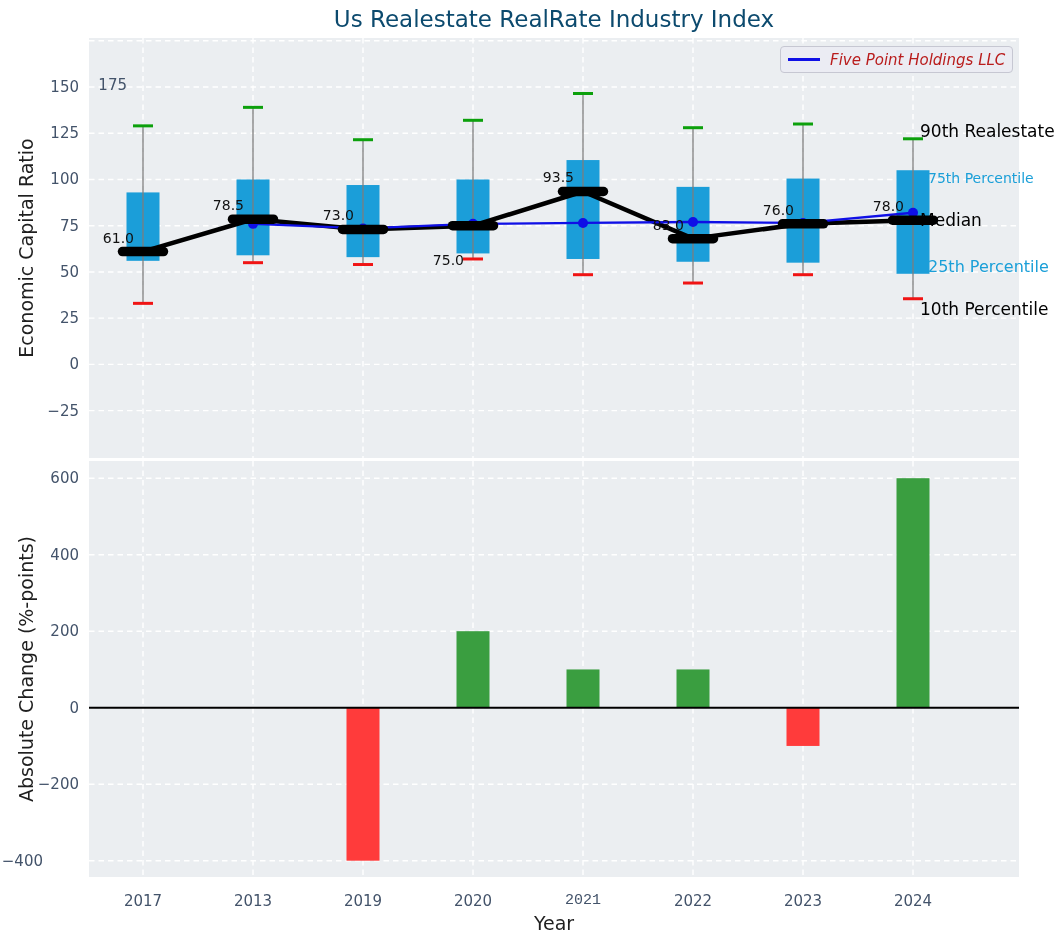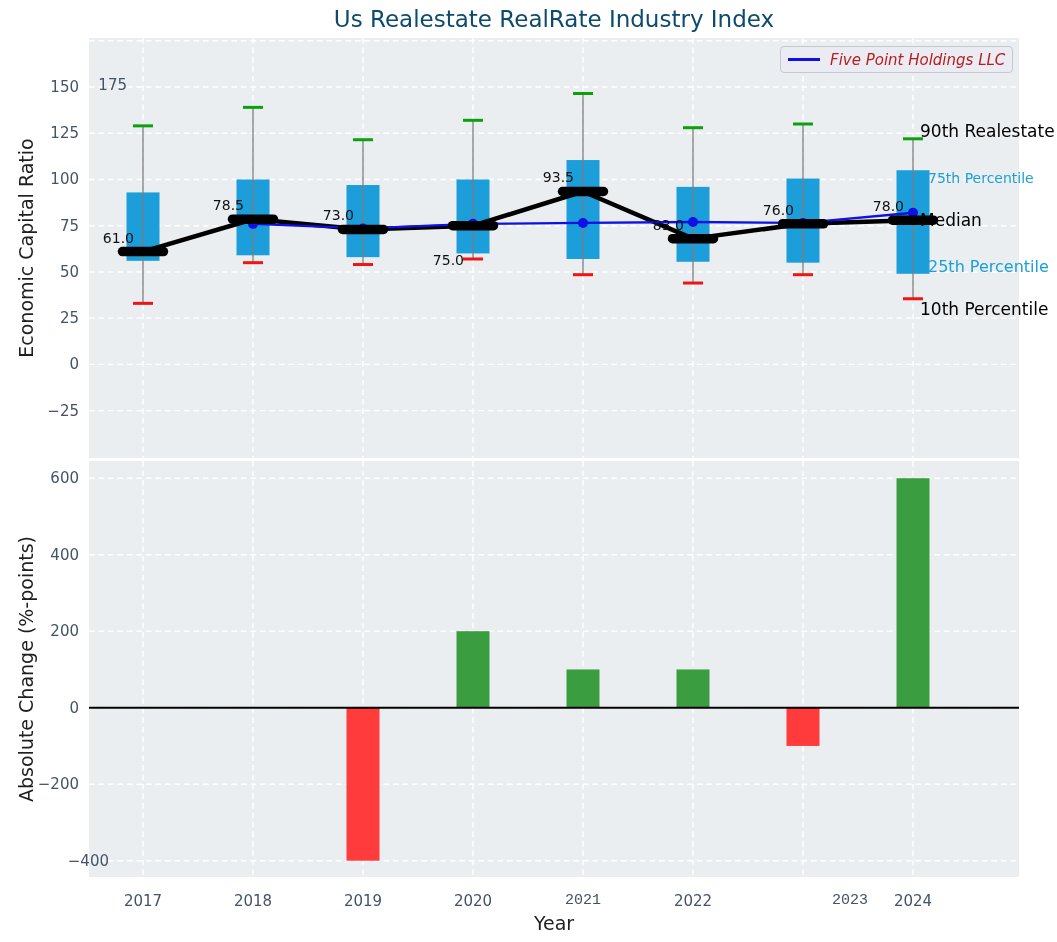--- a/index.html
+++ b/index.html
@@ -145,28 +145,28 @@
       <div class="ytick" style="right: 978px; top: 225.7px;">75</div>
       <div class="ytick" style="right: 978px; top: 271.925px;">50</div>
       <div class="ytick" style="right: 978px; top: 318.15px;">25</div>
       <div class="ytick" style="right: 978px; top: 364.375px;">0</div>
       <div class="ytick" style="right: 978px; top: 410.6px;">−25</div>
       <div class="ytick" style="right: 978px; top: 478.2px;">600</div>
       <div class="ytick" style="right: 978px; top: 554.7px; margin-left: 43px;">400</div>
       <div class="ytick" style="right: 978px; top: 631.2px;">200</div>
       <div class="ytick" style="right: 978px; top: 707.7px;">0</div>
       <div class="ytick" style="right: 978px; top: 784.2px;">−200</div>
-      <div class="ytick" style="right: 948px; top: 860.7px; margin-left: 14px;">−400</div>
+      <div class="ytick" style="right: 1014px; top: 860.7px; margin-left: 14px;">−400</div>
       <div class="xtick" style="left: 143px;">2017</div>
-      <div class="xtick" style="left: 253px;">2018</div>
+      <div class="xtick" style="left: 253px;">2013</div>
       <div class="xtick" style="left: 363px;">2019</div>
       <div class="xtick" style="left: 473px;">2020</div>
       <div class="xtick" style="left: 583px; font-family: Liberation Mono, monospace;">2021</div>
       <div class="xtick" style="left: 693px;">2022</div>
-      <div class="xtick" style="left: 850px; font-family: Liberation Mono, monospace;">2023</div>
+      <div class="xtick" style="left: 803px;">2023</div>
       <div class="xtick" style="left: 913px;">2024</div>
       <div class="medlab" style="left: 134px; top: 245.586px;">61.0</div>
       <div class="medlab" style="left: 244px; top: 213.228px;">78.5</div>
       <div class="medlab" style="left: 354px; top: 223.398px;">73.0</div>
       <div class="medlab" style="left: 464px; top: 219.7px; margin-top: 48px;">75.0</div>
       <div class="medlab" style="left: 574px; top: 185.493px;">93.5</div>
       <div class="medlab" style="left: 684px; top: 232.643px;">83.0</div>
       <div class="medlab" style="left: 794px; top: 217.851px;">76.0</div>
       <div class="medlab" style="left: 904px; top: 214.153px;">78.0</div>
       <div class="anno" style="left: 920px; top: 131.401px; font-size: 17px; color: rgb(0, 0, 0);">90th Realestate</div>

